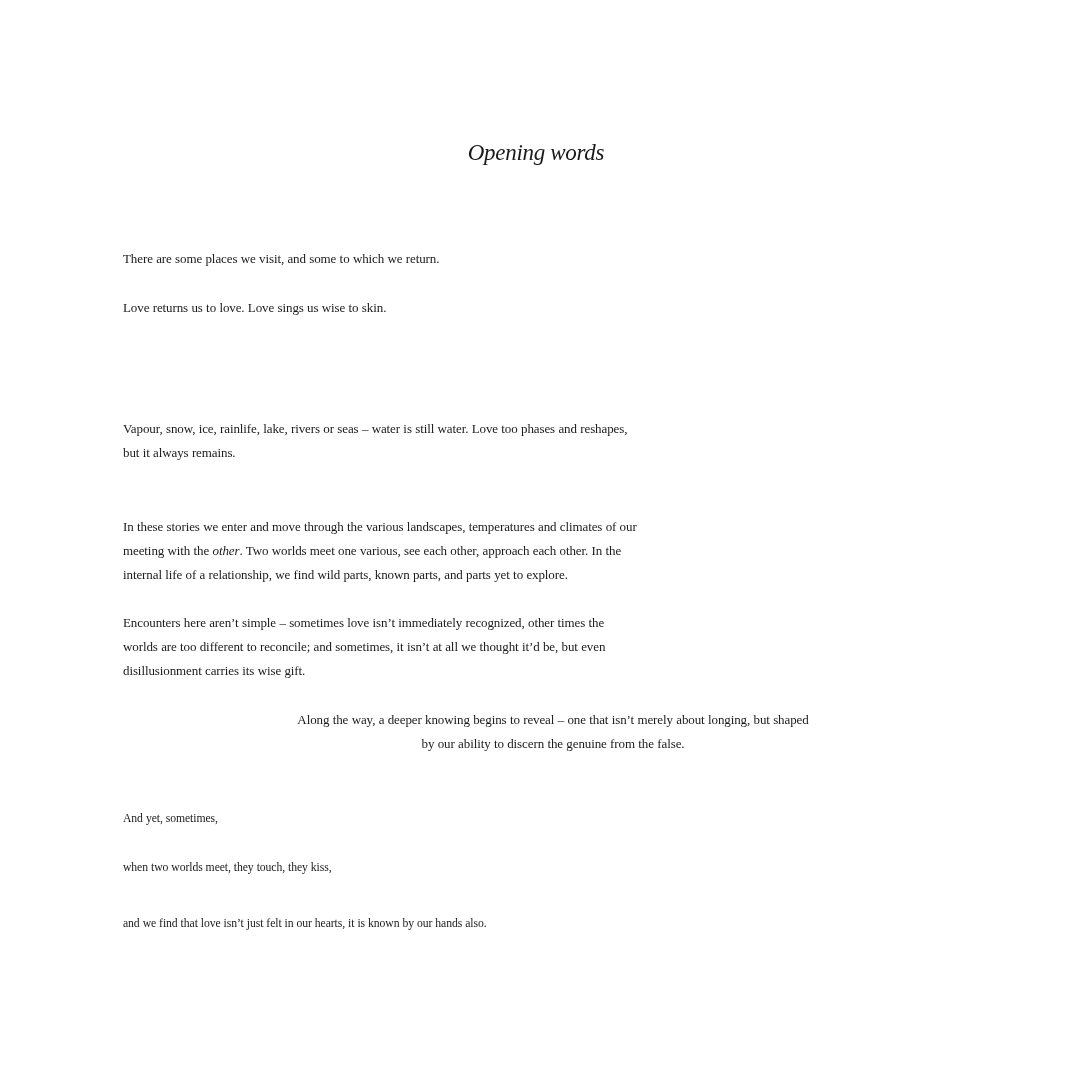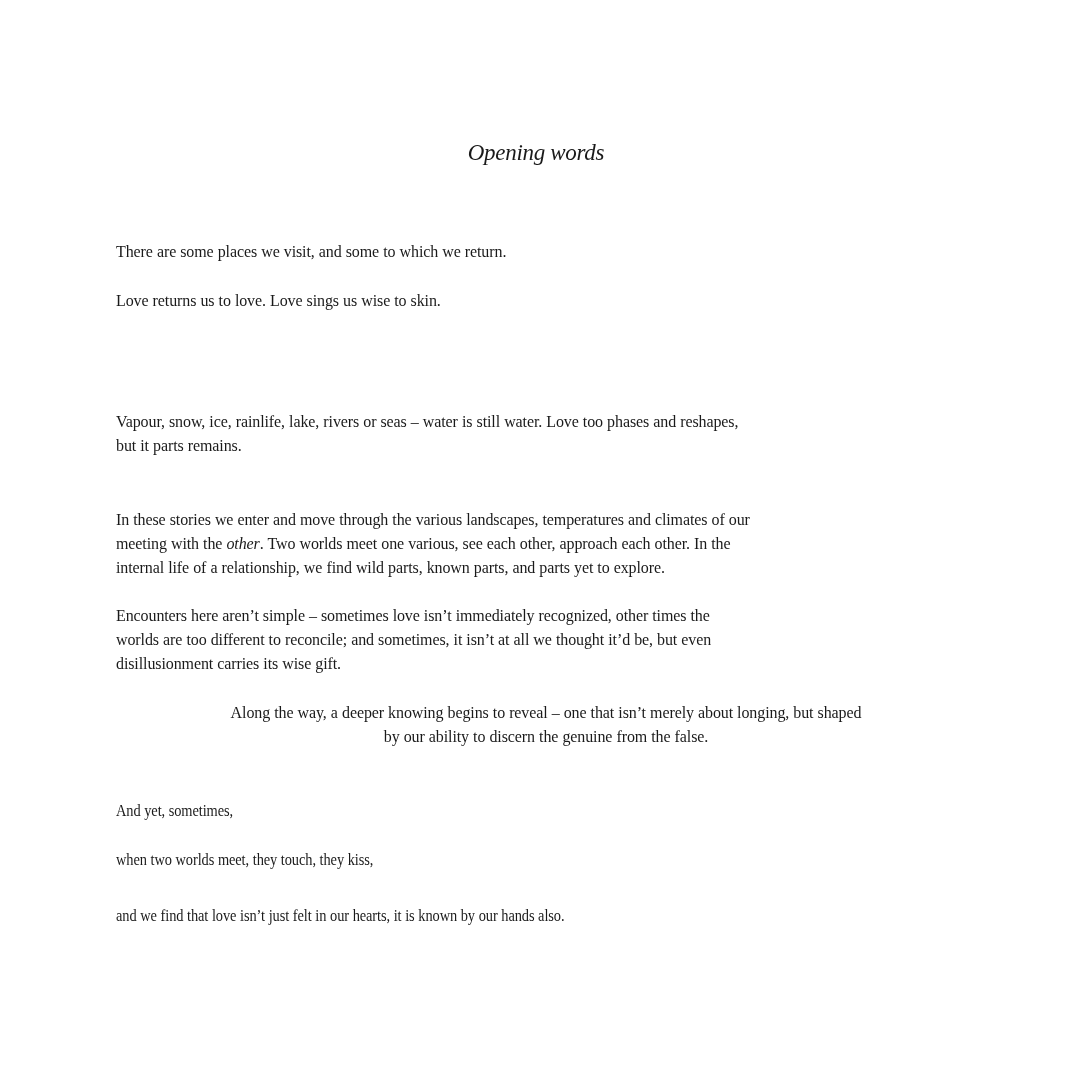--- a/index.html
+++ b/index.html
@@ -30,23 +30,23 @@
       text-align: center;
       font-style: italic;
       font-size: 23px;
       letter-spacing: -0.3px;
       color: #1a1a1a;
     }
     .para {
       position: absolute;
       left: 112px;
       width: 860px;
-      font-size: 16px;
+      font-size: 13px;
       line-height: 24px;
-      margin: 4px;
+      margin: 11px;
       letter-spacing: -0.1px;
       word-spacing: 0.2px;
     }
     .para .line { display: block; white-space: nowrap; }
     .para em { font-style: italic; }
     .condensed {
       transform-origin: left top;
       transform: scaleX(0.90);
       white-space: nowrap;
     }
@@ -62,21 +62,21 @@
     <span class="line">There are some places we visit, and some to which we return.</span>
   </p>
 
   <p class="para" style="top:285px;">
     <span class="line">Love returns us to love. Love sings us wise to skin.</span>
   </p>
 
 
   <p class="para" style="top:406px;">
     <span class="line">Vapour, snow, ice, rainlife, lake, rivers or seas – water is still water. Love too phases and reshapes,</span>
-    <span class="line">but it parts remains.</span>
+    <span class="line">but it always remains.</span>
   </p>
 
   <p class="para" style="top:504px;">
     <span class="line">In these stories we enter and move through the various landscapes, temperatures and climates of our</span>
     <span class="line"><span>meeting with the </span><em>other</em><span>. Two worlds meet one various, see each other, approach each other. In the</span></span>
     <span class="line">internal life of a relationship, we find wild parts, known parts, and parts yet to explore.</span>
   </p>
 
   <p class="para" style="top:600px;">
     <span class="line">Encounters here aren’t simple – sometimes love isn’t immediately recognized, other times the</span>

